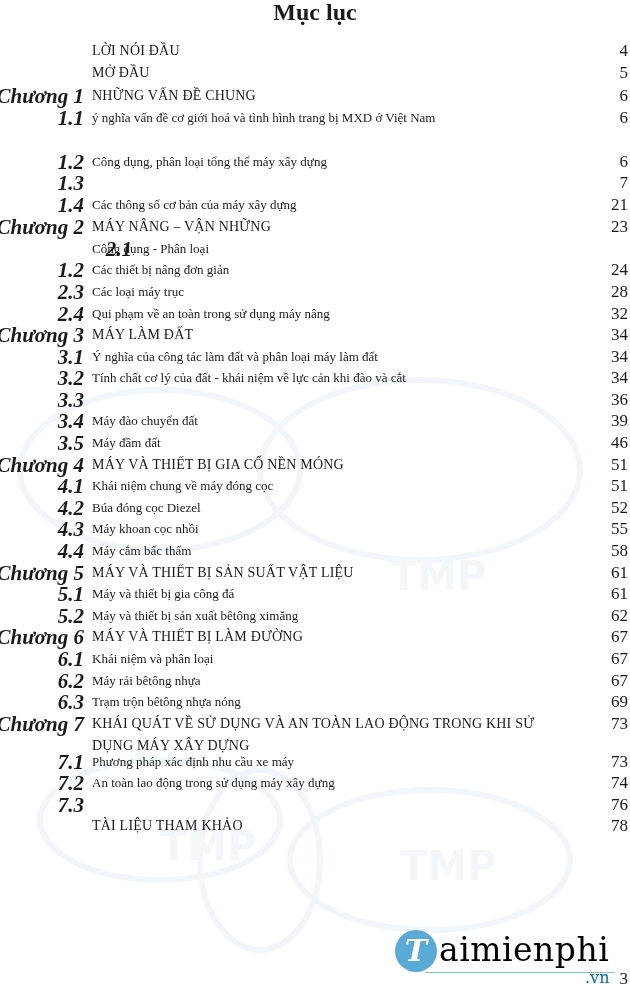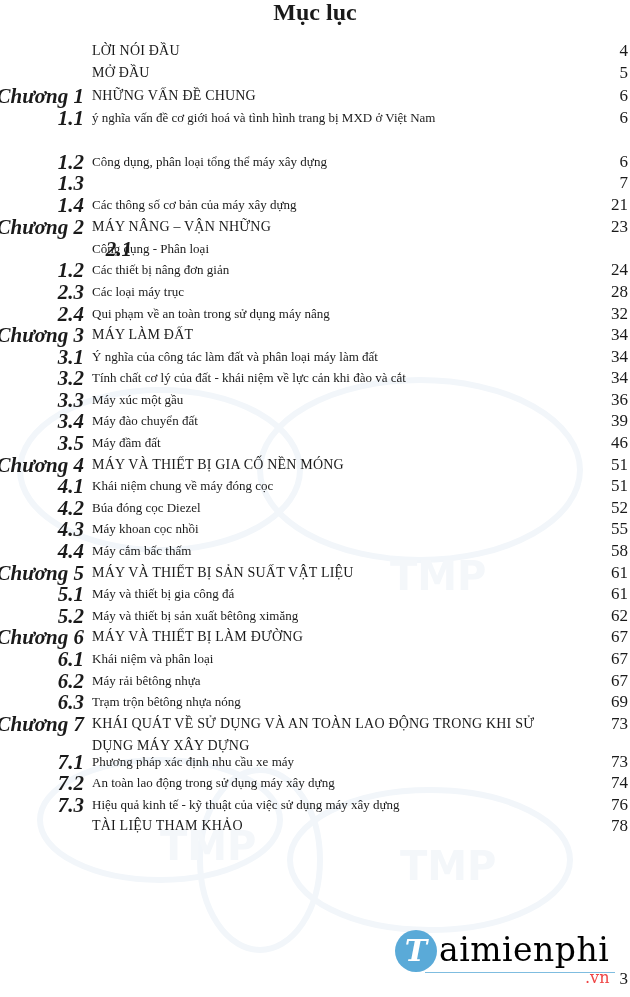--- a/index.html
+++ b/index.html
@@ -34,21 +34,21 @@
       font-weight:bold; font-size:30px; line-height:42px; text-align:center;
     }
     .logo-text {
       position:absolute; left:44px; top:0px; font-family:"DejaVu Serif", serif;
       font-size:33px; line-height:44px; color:#000000; letter-spacing:0.5px;
     }
     .logo-line {
       position:absolute; left:30px; top:44px; width:190px; height:1px; background:#7fbde0;
     }
     .logo-vn {
-      position:absolute; left:190px; top:42px; font-size:16px; line-height:16px; color:#ef4444;
+      position:absolute; left:190px; top:42px; font-size:16px; line-height:16px; color:#0369a1;
       font-family:"DejaVu Serif", serif;
     }
     .page-num {
       position:absolute; right:2px; top:968px; font-size:17px; line-height:22px;
     }
   </style>
 </head>
 <body>
 
 <svg class="watermark" viewBox="0 0 630 997">
@@ -138,21 +138,20 @@
       <span class="txt">Ý nghĩa của công tác làm đất và phân loại máy làm đất</span>
       <span class="pg">34</span>
     </div>
     <div class="row" style="top: 347px;">
       <span class="lab">3.2</span>
       <span class="txt">Tính chất cơ lý của đất - khái niệm về lực cản khi đào và cắt</span>
       <span class="pg">34</span>
     </div>
     <div class="row" style="top: 369px;">
       <span class="lab">3.3</span>
-      <span class="txt">Máy xúc một gầu</span>
       <span class="pg">36</span>
     </div>
     <div class="row" style="top: 390px;">
       <span class="lab">3.4</span>
       <span class="txt">Máy đào chuyển đất</span>
       <span class="pg">39</span>
     </div>
     <div class="row" style="top: 412px;">
       <span class="lab">3.5</span>
       <span class="txt">Máy đầm đất</span>
@@ -228,21 +227,20 @@
       <span class="txt">Phương pháp xác định nhu cầu xe máy</span>
       <span class="pg">73</span>
     </div>
     <div class="row" style="top: 752px;">
       <span class="lab">7.2</span>
       <span class="txt">An toàn lao động trong sử dụng máy xây dựng</span>
       <span class="pg">74</span>
     </div>
     <div class="row" style="top: 774px;">
       <span class="lab">7.3</span>
-      <span class="txt">Hiệu quả kinh tế - kỹ thuật của việc sử dụng máy xây dựng</span>
       <span class="pg">76</span>
     </div>
     <div class="row" style="top: 795px;">
       <span class="lab"></span>
       <span class="txt caps">TÀI LIỆU THAM KHẢO</span>
       <span class="pg">78</span>
     </div>
   </div>
 
 <div class="logo">

